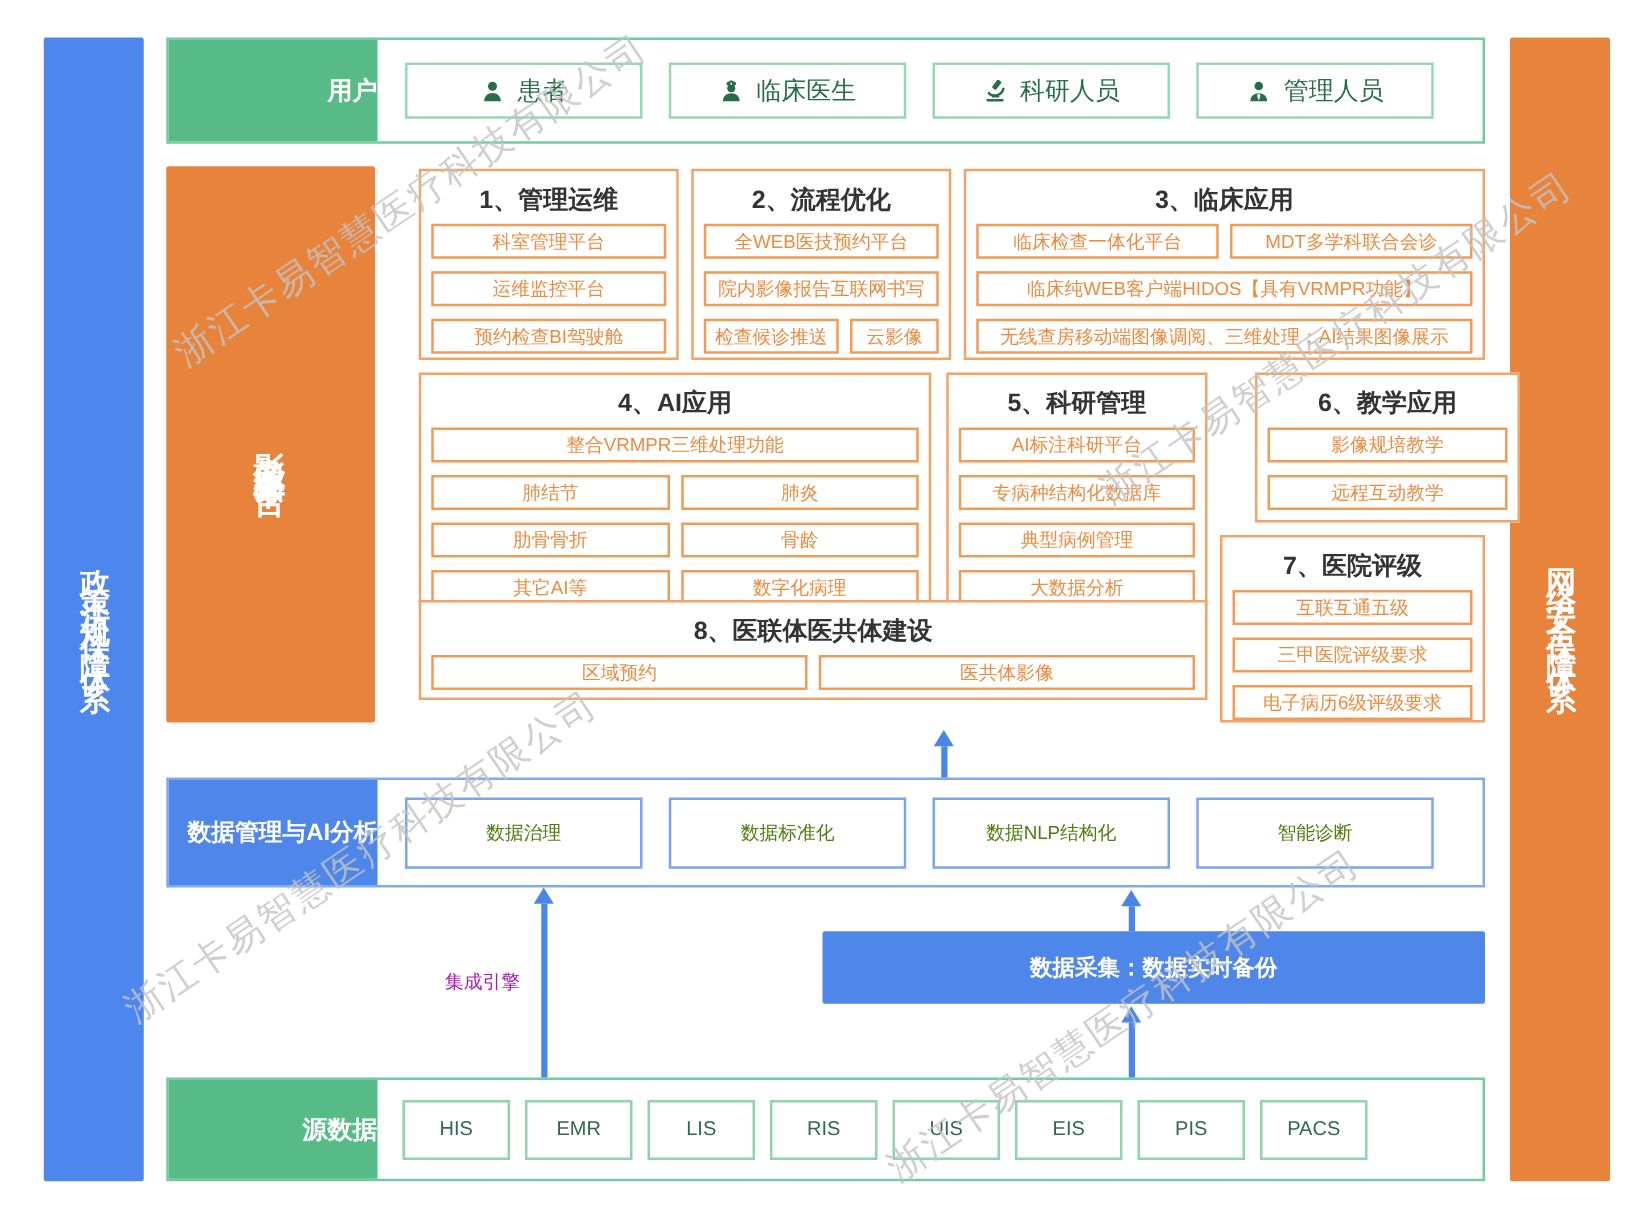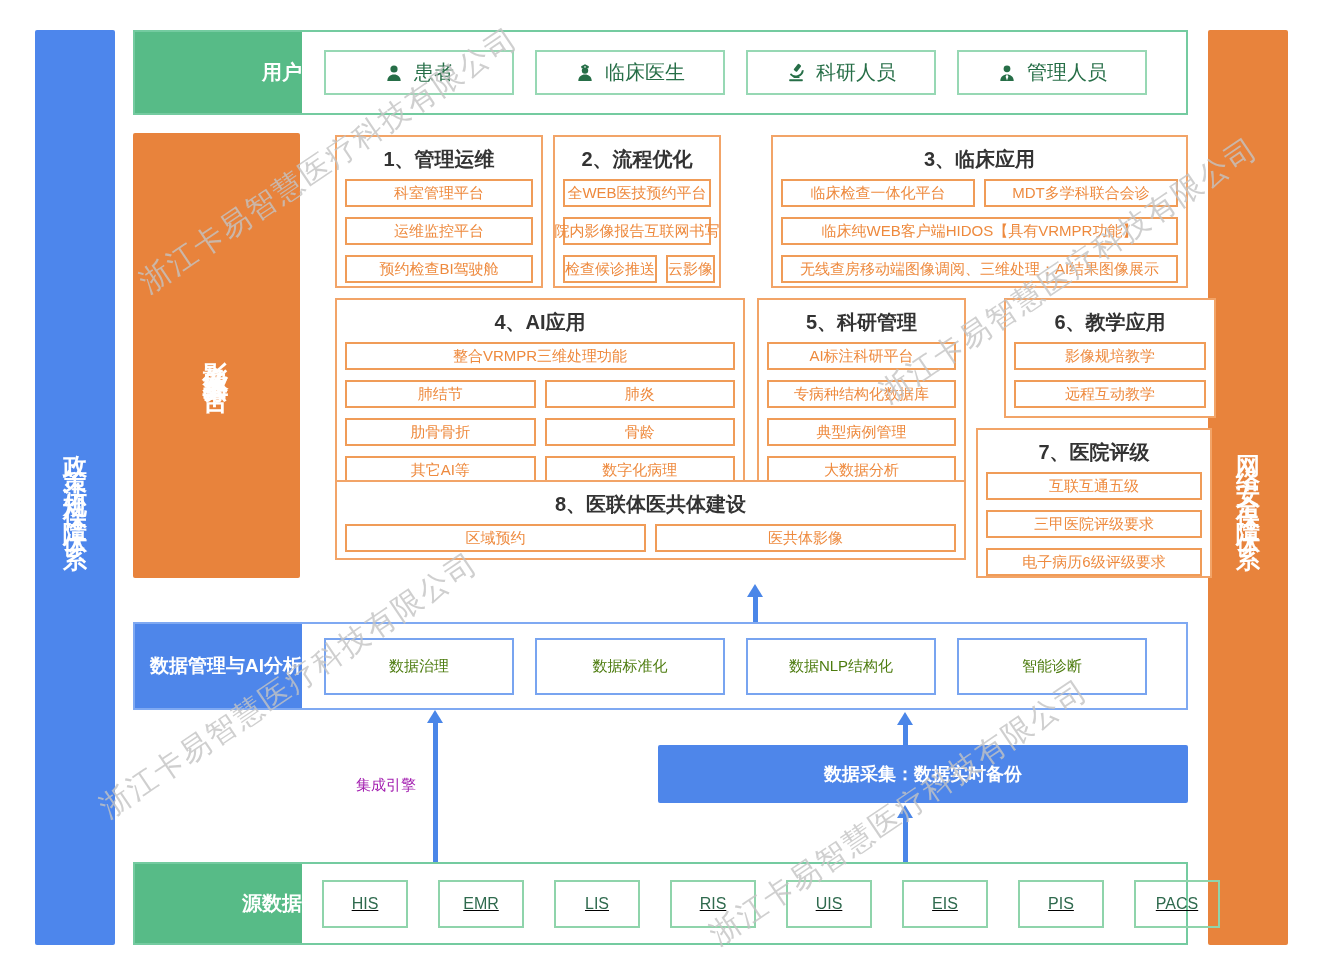--- a/index.html
+++ b/index.html
@@ -20,42 +20,42 @@
   .band-label.green{background:#57bb87;}
   .band-label.blue{background:#4e86ea;font-size:19px;}
   .band-items{flex:1;display:flex;align-items:center;padding-left:22px;gap:21px;}
   .uitem{width:190px;height:45px;border:2px solid #97d8b4;box-sizing:border-box;display:flex;
          align-items:center;justify-content:center;gap:10px;color:#266e47;font-size:20px;font-weight:500;}
   .uicon{display:flex;align-items:center;}
   .ditem{width:190px;height:57px;border:2px solid #78a4f0;box-sizing:border-box;display:flex;
          align-items:center;justify-content:center;color:#4d7c0f;font-size:15px;font-weight:500;}
   .sitem{width:86px;height:48px;border:2px solid #8fd4ab;box-sizing:border-box;display:flex;
          align-items:center;justify-content:center;color:#2f6a4e;font-size:16px;}
-  .band.source .band-items{padding-left:20px;gap:30px;text-decoration:underline;}
+  .band.source .band-items{padding-left:20px;gap:12px;}
   
   .plat-label{position:absolute;left:133px;top:133px;width:167px;height:445px;background:#e8833c;
               display:flex;align-items:center;justify-content:center;border-radius:2px;}
   .plat-label .vtext{font-size:26px;letter-spacing:5px;}
   
   .group{position:absolute;border:2px solid #f2a468;background:#fff;box-sizing:border-box;
          display:flex;flex-direction:column;padding:5px 8px 9px;}
   .group-title{text-align:center;font-size:20px;font-weight:600;color:#333;padding:4px 0 6px;flex:0 0 auto;}
   .group-body{flex:1;display:flex;flex-direction:column;justify-content:space-between;gap:10px;}
   .gitem{border:2px solid #f09c58;color:#ee8a3e;font-size:15px;font-weight:500;height:28px;
          box-sizing:border-box;display:flex;align-items:center;justify-content:center;white-space:nowrap;}
   .grow{display:flex;gap:9px;}
   .grow .gitem{flex:1;}
   .grow .gi-wide{flex:1.55;}
   .g1{left:335px;top:135px;width:208px;height:153px;}
-  .g2{left:553px;top:135px;width:168px;height:153px;}
+  .g2{left:553px;top:135px;width:208px;height:153px;}
   .g3{left:771px;top:135px;width:417px;height:153px;}
   .g4{left:335px;top:298px;width:410px;height:192px;}
   .g5{left:757px;top:298px;width:209px;height:192px;}
   .g6{left:976px;top:298px;width:212px;height:120px;margin-left:28px;}
-  .g7{left:976px;top:428px;width:236px;height:150px;}
+  .g7{left:976px;top:428px;width:212px;height:150px;}
   .g8{left:335px;top:480px;width:631px;height:80px;}
   
   .arrow-up{position:absolute;width:16px;display:flex;flex-direction:column;align-items:center;z-index:1;}
   .arrow-up .ah{width:0;height:0;border-left:8px solid transparent;border-right:8px solid transparent;
                 border-bottom:13px solid #4a86e8;}
   .arrow-up .as{width:5px;flex:1;background:#4a86e8;}
   .engine-label{position:absolute;left:356px;top:776px;width:150px;font-size:15px;
                 color:#a21caf;z-index:2;}
   .collect-box{position:absolute;left:658px;top:745px;width:530px;height:58px;background:#4e86ea;
                color:#ffffff;font-size:18px;font-weight:bold;display:flex;align-items:center;

